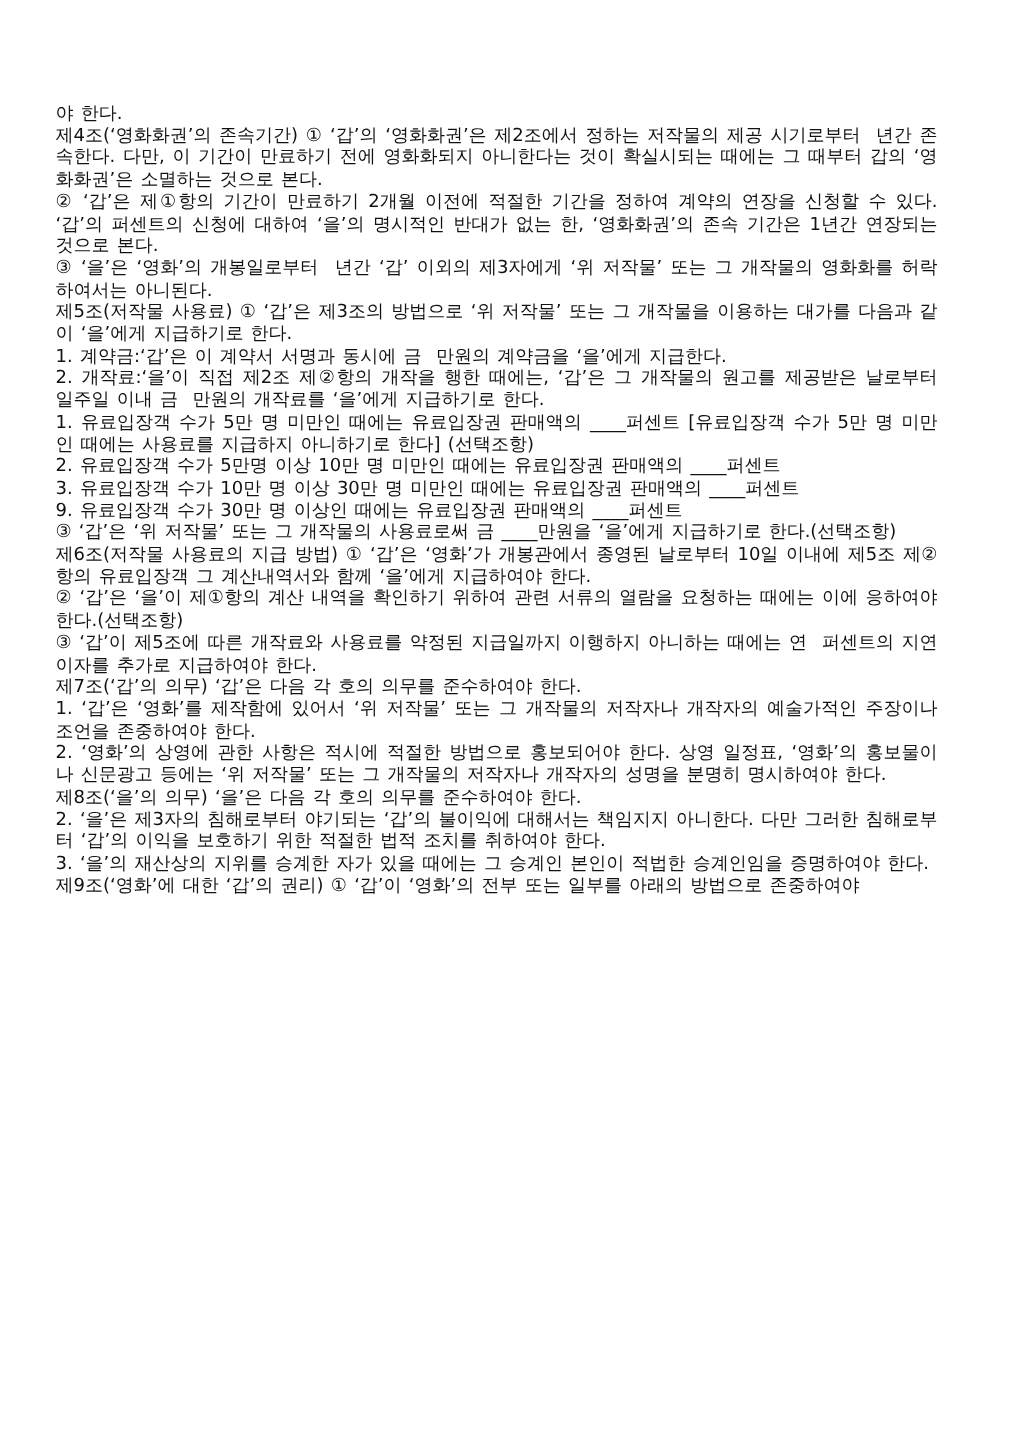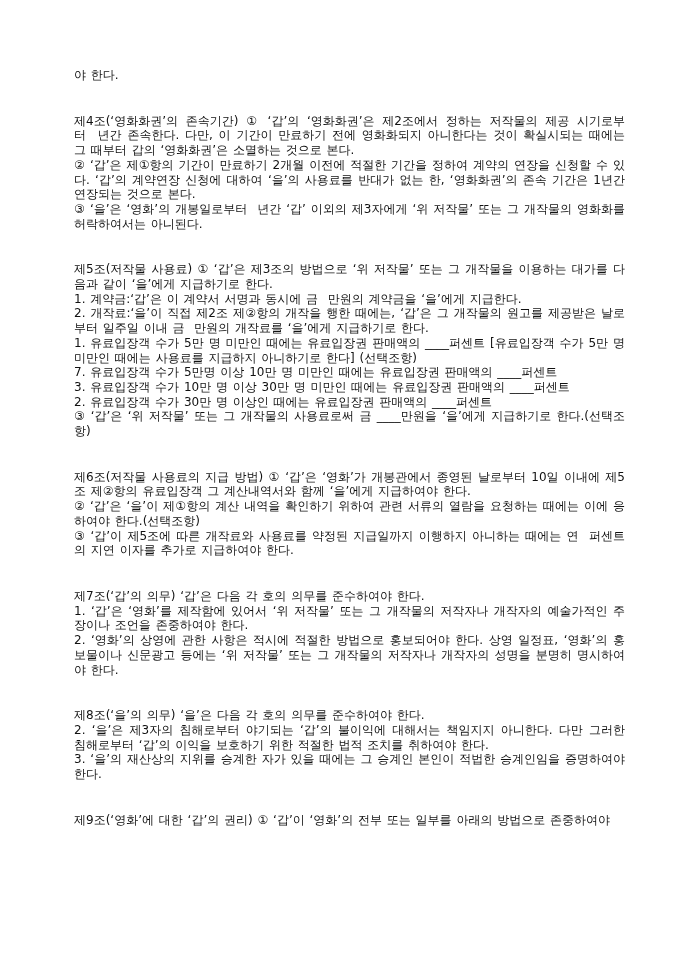--- a/index.html
+++ b/index.html
@@ -10,60 +10,59 @@
   body {
     width: 680px;
     height: 962px;
     position: relative;
     overflow: hidden;
   }
   .sheet {
     box-sizing: border-box;
     position: absolute;
     inset: 0;
-    padding: 68px 55px 40px 74px;
+    padding: 68px 55px 40px 37px;
     font-family: "DejaVu Sans", sans-serif;
     font-size: 12px;
     line-height: 14.7px;
     color: #111111;
     background: #ffffff;
   }
   .block + .block {
-    margin-top: 31px;
   }
   .clause {
     text-align: justify;
     text-align-last: left;
     -moz-text-align-last: left;
     word-spacing: 1px;
   }
 </style>
 </head>
 <body>
 
 <div class="sheet">
 
   <div class="block">
     <div class="clause">야 한다.</div>
   </div>
 
   <div class="block">
     <div class="clause">제4조(‘영화화권’의 존속기간) ① ‘갑’의 ‘영화화권’은 제2조에서 정하는 저작물의 제공 시기로부터&nbsp;&nbsp;년간 존속한다. 다만, 이 기간이 만료하기 전에 영화화되지 아니한다는 것이 확실시되는 때에는 그 때부터 갑의 ‘영화화권’은 소멸하는 것으로 본다.</div>
-    <div class="clause">② ‘갑’은 제①항의 기간이 만료하기 2개월 이전에 적절한 기간을 정하여 계약의 연장을 신청할 수 있다. ‘갑’의 계약연장 신청에 대하여 ‘을’의 사용료를 반대가 없는 한, ‘영화화권’의 존속 기간은 1년간 연장되는 것으로 본다.</div>
+    <div class="clause">② ‘갑’은 제①항의 기간이 만료하기 2개월 이전에 적절한 기간을 정하여 계약의 연장을 신청할 수 있다. ‘갑’의 퍼센트의 신청에 대하여 ‘을’의 명시적인 반대가 없는 한, ‘영화화권’의 존속 기간은 1년간 연장되는 것으로 본다.</div>
     <div class="clause">③ ‘을’은 ‘영화’의 개봉일로부터&nbsp;&nbsp;년간 ‘갑’ 이외의 제3자에게 ‘위 저작물’ 또는 그 개작물의 영화화를 허락하여서는 아니된다.</div>
   </div>
 
   <div class="block">
     <div class="clause">제5조(저작물 사용료) ① ‘갑’은 제3조의 방법으로 ‘위 저작물’ 또는 그 개작물을 이용하는 대가를 다음과 같이 ‘을’에게 지급하기로 한다.</div>
     <div class="clause">1. 계약금:‘갑’은 이 계약서 서명과 동시에 금&nbsp;&nbsp;만원의 계약금을 ‘을’에게 지급한다.</div>
     <div class="clause">2. 개작료:‘을’이 직접 제2조 제②항의 개작을 행한 때에는, ‘갑’은 그 개작물의 원고를 제공받은 날로부터 일주일 이내 금&nbsp;&nbsp;만원의 개작료를 ‘을’에게 지급하기로 한다.</div>
     <div class="clause">1. 유료입장객 수가 5만 명 미만인 때에는 유료입장권 판매액의 ____퍼센트 [유료입장객 수가 5만 명 미만인 때에는 사용료를 지급하지 아니하기로 한다] (선택조항)</div>
-    <div class="clause">7. 유료입장객 수가 5만명 이상 10만 명 미만인 때에는 유료입장권 판매액의 ____퍼센트</div>
+    <div class="clause">2. 유료입장객 수가 5만명 이상 10만 명 미만인 때에는 유료입장권 판매액의 ____퍼센트</div>
     <div class="clause">3. 유료입장객 수가 10만 명 이상 30만 명 미만인 때에는 유료입장권 판매액의 ____퍼센트</div>
-    <div class="clause">2. 유료입장객 수가 30만 명 이상인 때에는 유료입장권 판매액의 ____퍼센트</div>
+    <div class="clause">9. 유료입장객 수가 30만 명 이상인 때에는 유료입장권 판매액의 ____퍼센트</div>
     <div class="clause">③ ‘갑’은 ‘위 저작물’ 또는 그 개작물의 사용료로써 금 ____만원을 ‘을’에게 지급하기로 한다.(선택조항)</div>
   </div>
 
   <div class="block">
     <div class="clause">제6조(저작물 사용료의 지급 방법) ① ‘갑’은 ‘영화’가 개봉관에서 종영된 날로부터 10일 이내에 제5조 제②항의 유료입장객 그 계산내역서와 함께 ‘을’에게 지급하여야 한다.</div>
     <div class="clause">② ‘갑’은 ‘을’이 제①항의 계산 내역을 확인하기 위하여 관련 서류의 열람을 요청하는 때에는 이에 응하여야 한다.(선택조항)</div>
     <div class="clause">③ ‘갑’이 제5조에 따른 개작료와 사용료를 약정된 지급일까지 이행하지 아니하는 때에는 연&nbsp;&nbsp;퍼센트의 지연 이자를 추가로 지급하여야 한다.</div>
   </div>
 
   <div class="block">

